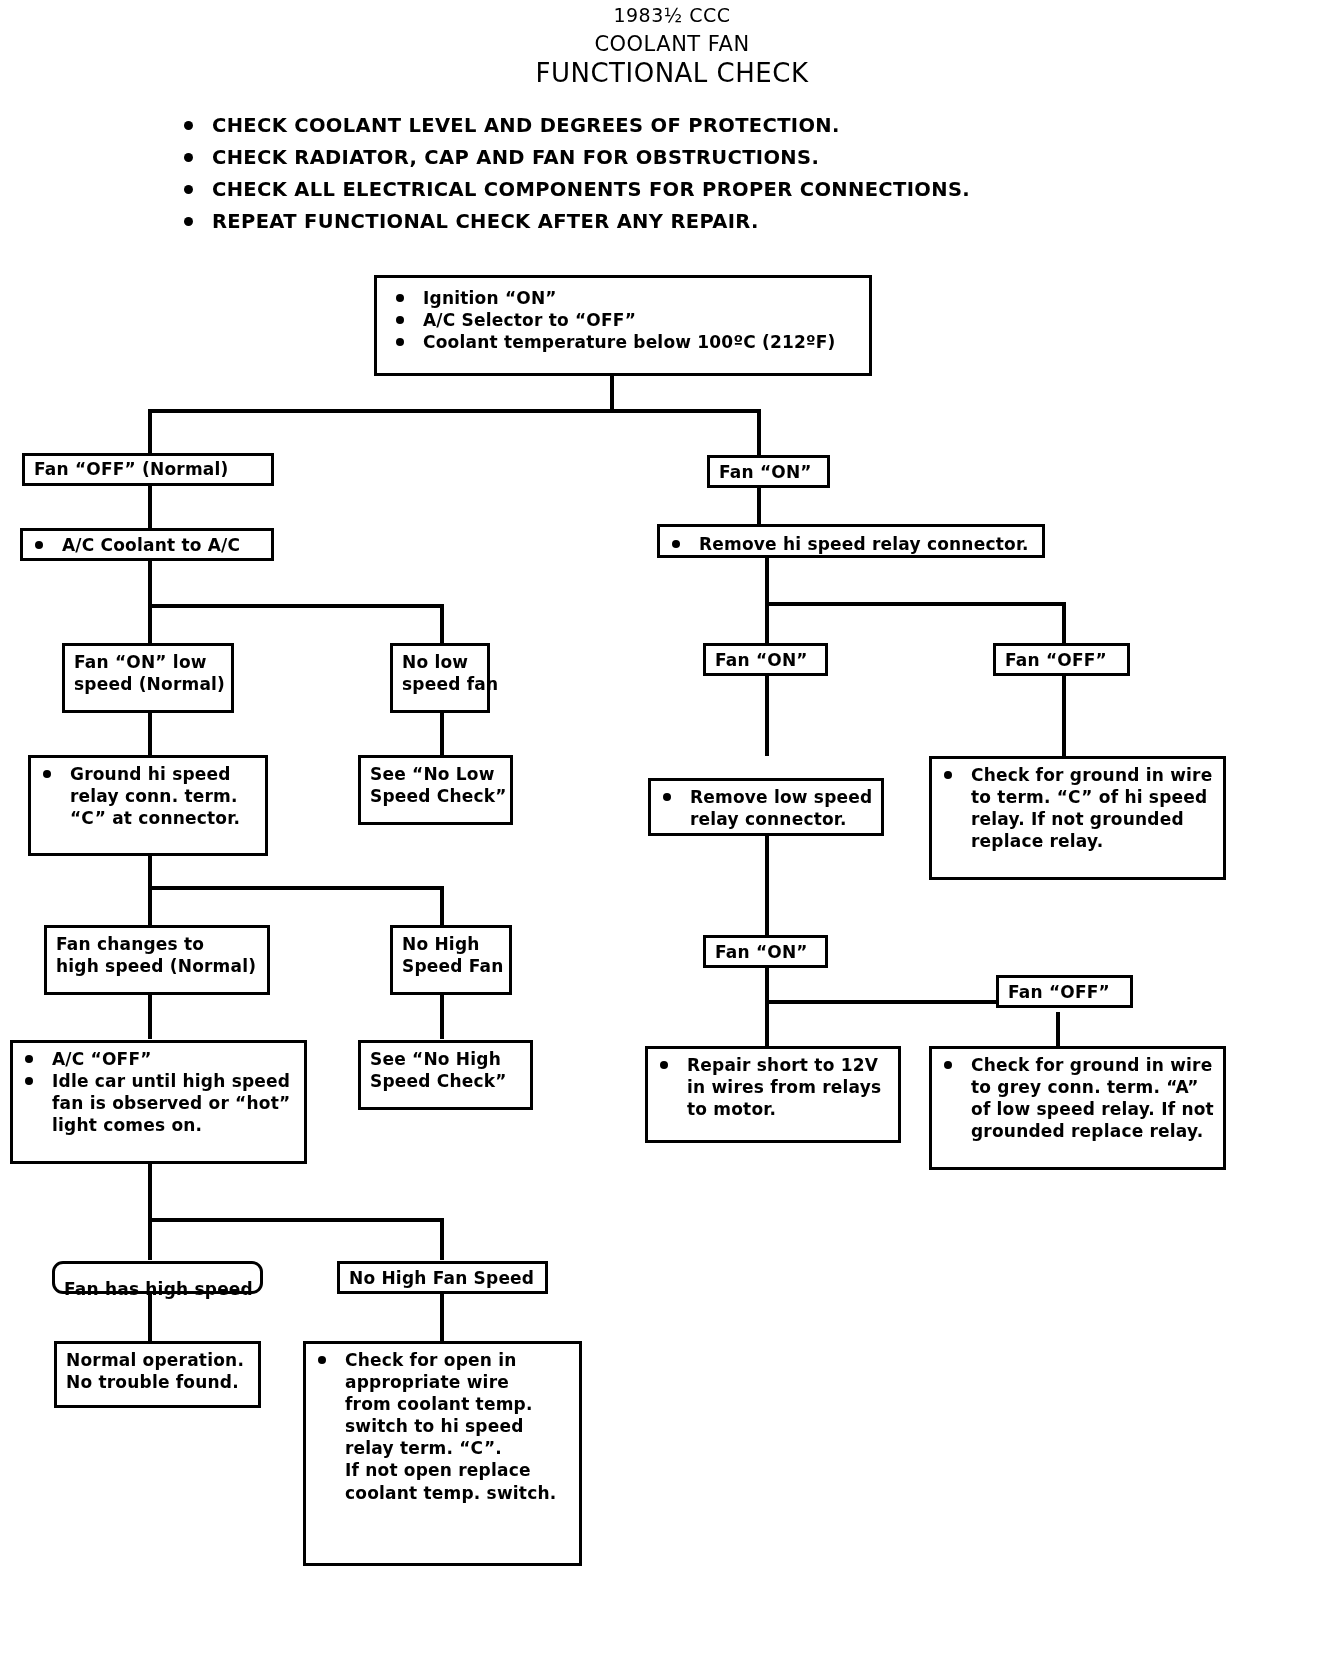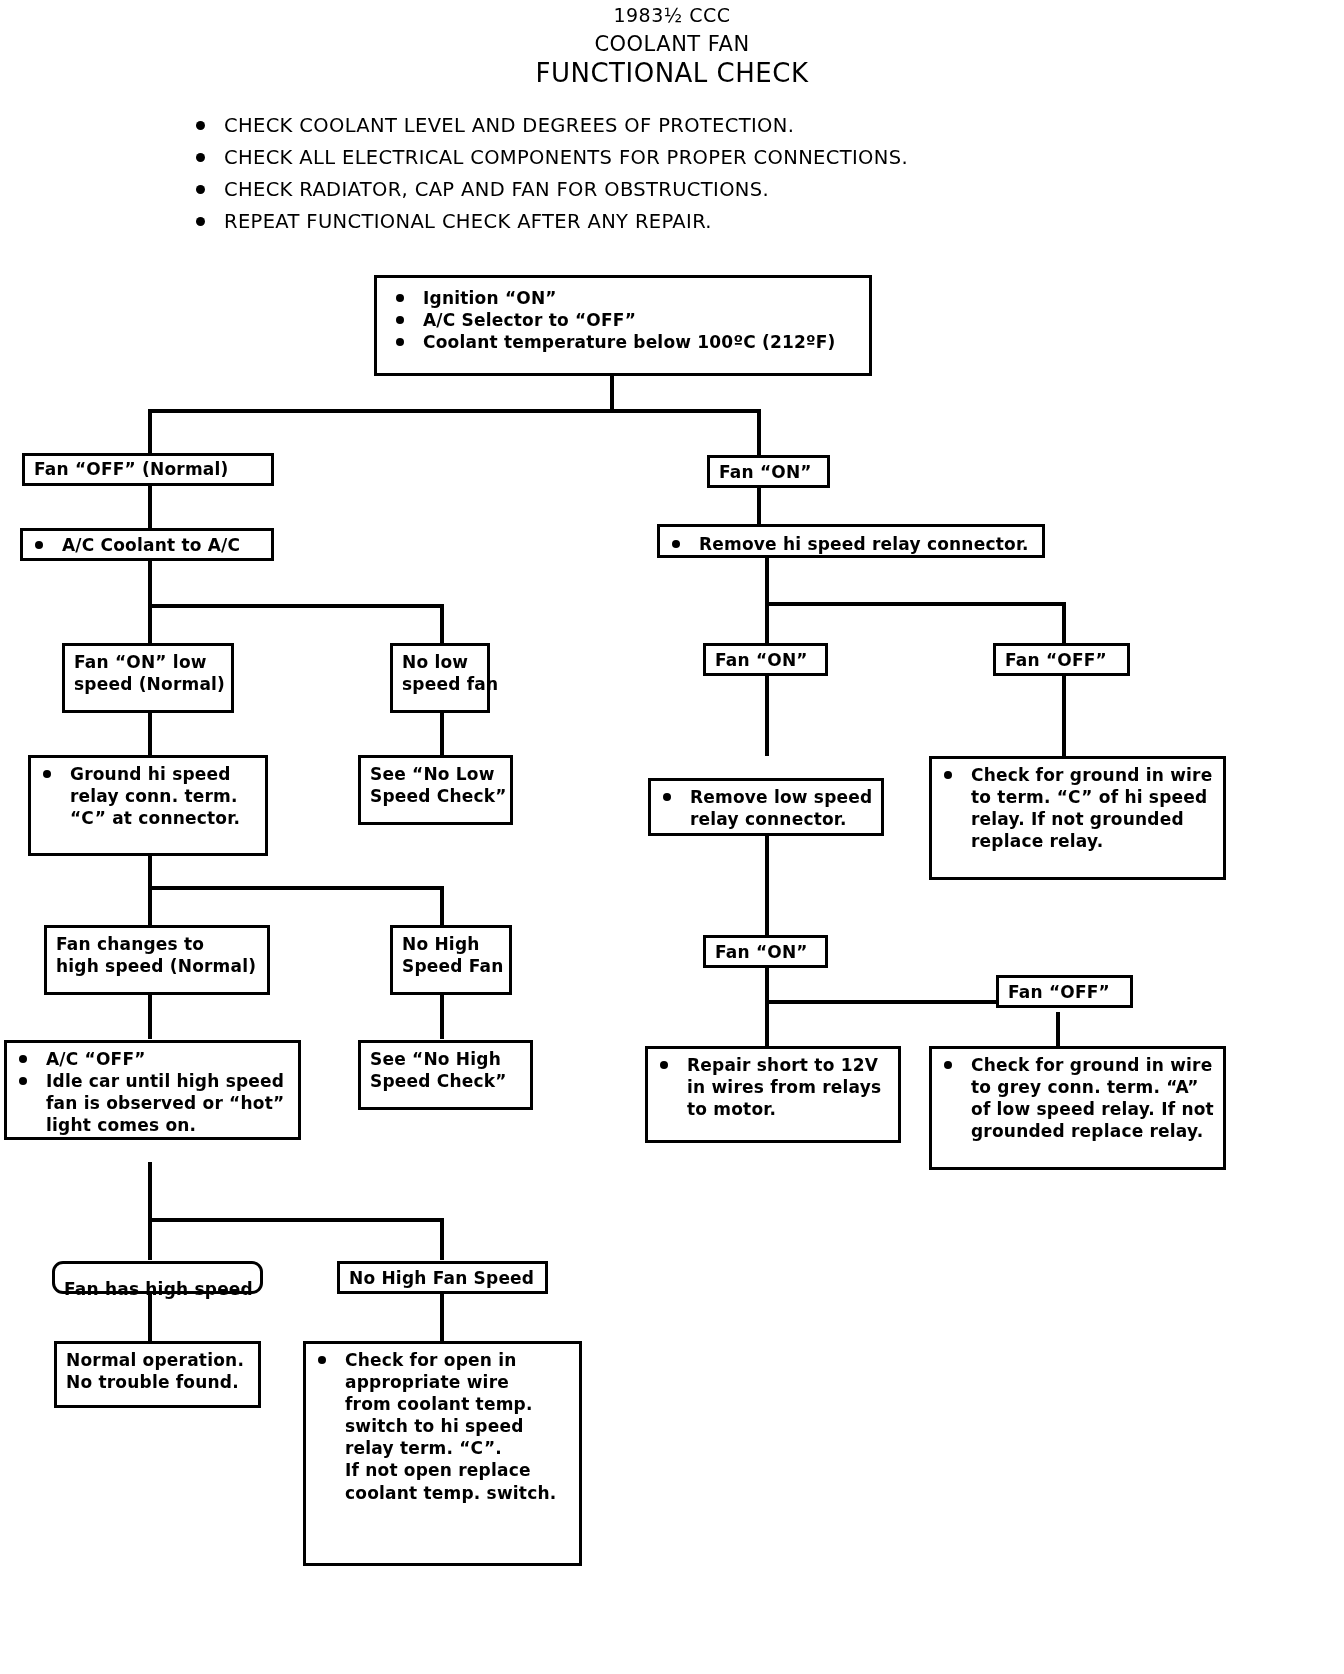--- a/index.html
+++ b/index.html
@@ -24,24 +24,24 @@
     font-weight:normal;
     letter-spacing:.5px;
   }
   .t1{top:4px;font-size:19px;}
   .t2{top:32px;font-size:21px;}
   .t3{top:58px;font-size:26px;}
 
   
   .intro{
     position:absolute;
-    left:192px;
+    left:180px;
     top:114px;
     font-size:19.5px;
-    font-weight:normal;
+    font-weight:bold;
     letter-spacing:.35px;
   }
   .intro .li{
     position:relative;
     padding-left:32px;
     margin-bottom:9px;
     white-space:nowrap;
   }
   .intro .li:before{
     content:"";
@@ -103,22 +103,22 @@
 <body>
 
 <div id="page">
 
   <div class="title t1">1983½ CCC</div>
   <div class="title t2">COOLANT FAN</div>
   <div class="title t3">FUNCTIONAL CHECK</div>
 
   <div class="intro">
     <div class="li">CHECK COOLANT LEVEL AND DEGREES OF PROTECTION.</div>
+    <div class="li">CHECK RADIATOR, CAP AND FAN FOR OBSTRUCTIONS.</div>
     <div class="li">CHECK ALL ELECTRICAL COMPONENTS FOR PROPER CONNECTIONS.</div>
-    <div class="li">CHECK RADIATOR, CAP AND FAN FOR OBSTRUCTIONS.</div>
     <div class="li">REPEAT FUNCTIONAL CHECK AFTER ANY REPAIR.</div>
   </div>
 
   <div class="ln-v" style="left:610px;top:375px;height:36px;"></div>
 
   <div class="ln-h" style="left:148px;top:409px;width:612px;"></div>
   <div class="ln-v" style="left:148px;top:409px;height:46px;"></div>
   <div class="ln-v" style="left:757px;top:409px;height:46px;"></div>
 
   <div class="ln-v" style="left:148px;top:482px;height:47px;"></div>
@@ -214,21 +214,21 @@
   <div class="box" style="left:44px;top:925px;width:226px;height:70px;">
     <div class="ln">Fan changes to</div>
     <div class="ln">high speed (Normal)</div>
   </div>
 
   <div class="box" style="left:390px;top:925px;width:122px;height:70px;">
     <div class="ln">No High</div>
     <div class="ln">Speed Fan</div>
   </div>
 
-  <div class="box" style="left:4px;top:1040px;width:297px;height:100px;">
+  <div class="box" style="left:10px;top:1040px;width:297px;height:124px;">
     <ul class="blist">
       <li>A/C “OFF”</li>
       <li>Idle car until high speed</li>
       <li class="nodot">fan is observed or “hot”</li>
       <li class="nodot">light comes on.</li>
     </ul>
   </div>
 
   <div class="box" style="left:358px;top:1040px;width:175px;height:70px;">
     <div class="ln">See “No High</div>

